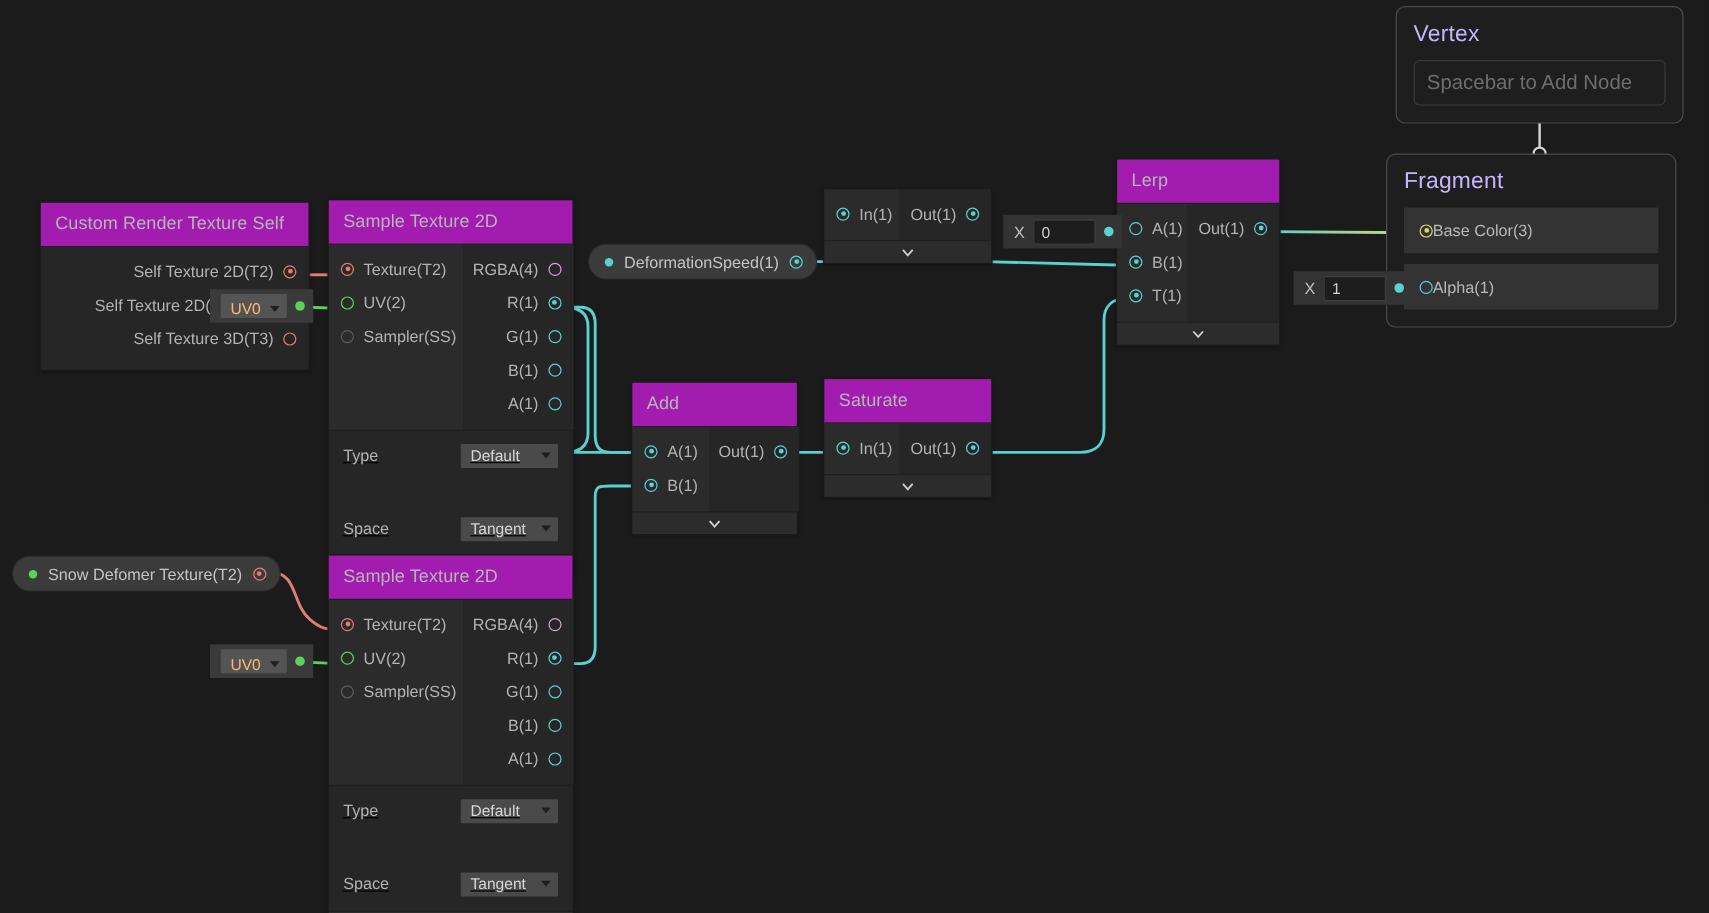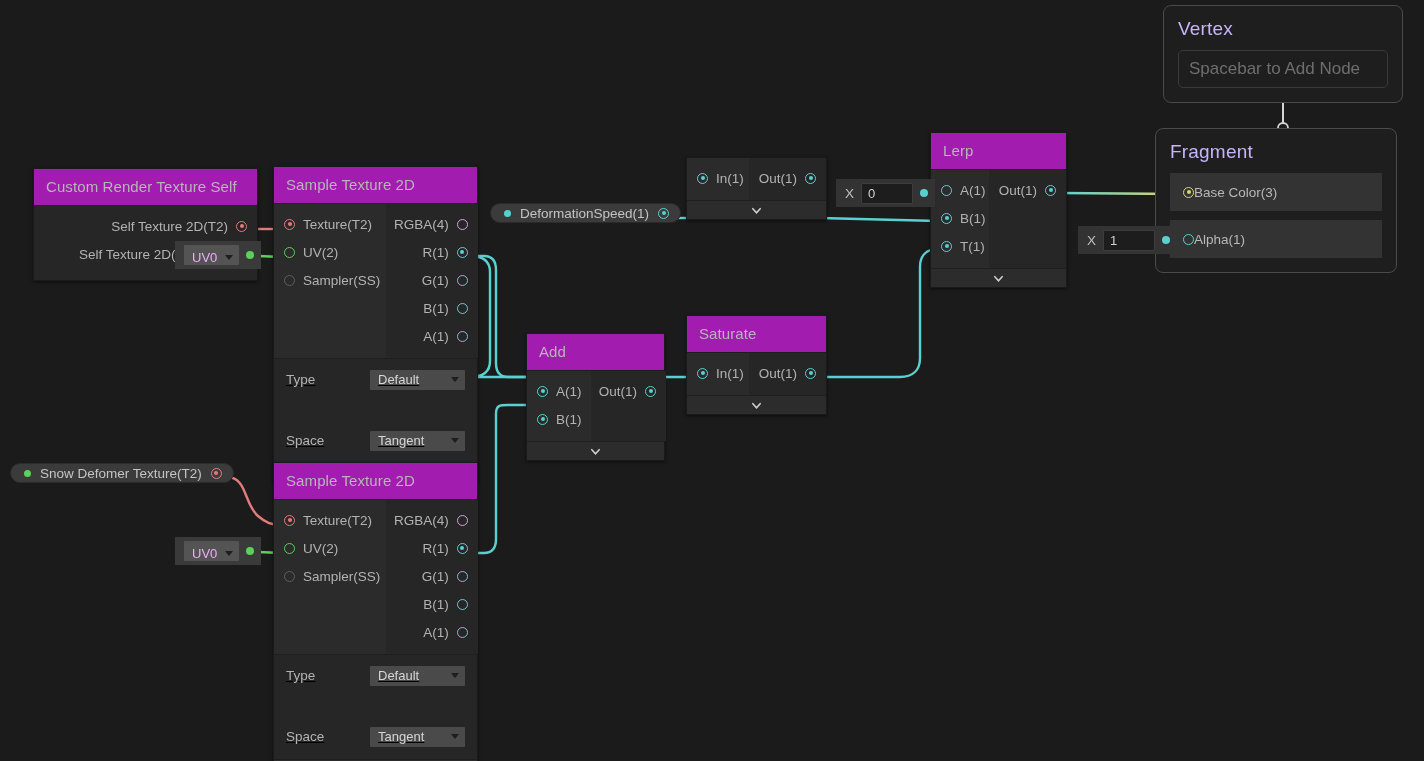--- a/index.html
+++ b/index.html
@@ -59,54 +59,54 @@
   .dot.pink  { border-color: #d8a0d8; }
   .dot.yellow{ border-color: #d8d86a; }
   .dot.yellow.filled::after { background: #d8d86a; }
 
   
   .settings { background: #262626; padding: 8px 12px 10px 12px; border-top: 1px solid #1f1f1f; }
   .setting-row { display: flex; align-items: center; height: 25px; margin-bottom: 6px; text-decoration: underline; }
   .setting-row:last-child { margin-bottom: 0; margin-top: 36px; }
   .setting-label { color: #b3b3b3; font-size: 13.5px; flex: 1 1 auto; }
   .dropdown {
-    width: 95px; height: 20px; background: #4a4a4a;
+    width: 81px; height: 20px; background: #4a4a4a;
     color: #d6d6d6; font-size: 13px;
     display: flex; align-items: center; justify-content: space-between;
     padding: 0 6px 0 8px; border-radius: 1px;
   }
   .caret { width: 0; height: 0; border-left: 4.5px solid transparent; border-right: 4.5px solid transparent; border-top: 5.5px solid #1e1e1e; }
   .collapse {
     height: 19px; background: #2c2c2c; border-top: 1px solid #1f1f1f;
     display: flex; align-items: center; justify-content: center;
   }
   .chev { width: 11px; height: 11px; }
   .chev svg { display: block; }
 
   
   .pill {
     position: absolute; z-index: 12;
-    height: 20px; border-radius: 15px;
+    height: 30px; border-radius: 15px;
     background: #3b3b3b; border: 1px solid #2b2b2b;
     display: flex; align-items: center; gap: 9px;
     padding: 0 11px 0 13px;
     color: #c4c4c4; font-size: 13.5px; white-space: nowrap;
   }
   .pill .led { width: 7px; height: 7px; border-radius: 50%; background: #5ad15a; flex:0 0 auto; }
   .pill .led.teal { background: #5ad1d1; }
 
   
   .uvwidget {
     position: absolute; z-index: 14;
     height: 28px; background: #3a3a3a;
     display: flex; align-items: center; gap: 7px;
     padding: 0 7px 0 9px;
   }
   .uvwidget .dd {
-    background: #545454; color: #f0abfc; font-size: 13px;
+    background: #545454; color: #fdba74; font-size: 13px;
     height: 20px; padding: 4px 6px 0 8px; border-radius: 1px;
     display: flex; align-items: center; gap: 8px;
   }
   .uvwidget .minidot { width: 8px; height: 8px; border-radius: 50%; background: #5ad15a; }
 
   
   .floatwidget {
     position: absolute; z-index: 14;
     height: 28px; background: #333333;
     display: flex; align-items: center; gap: 7px;
@@ -194,20 +194,24 @@
     <div class="ports" style="padding-bottom:4px;text-align:right;">
       <div class="ports-out" style="width:100%;">
         <div class="port-row out">
           <span class="lbl">Self Texture 2D(T2)</span>
           <span class="dot red filled"></span>
         </div>
         <div class="port-row out">
           <span class="lbl">Self Texture 2D(T2Array)</span>
           <span class="dot red filled"></span>
         </div>
+        <div class="port-row out">
+          <span class="lbl">Self Texture 3D(T3)</span>
+          <span class="dot red"></span>
+        </div>
       </div>
     </div>
   </div>
 
   <div class="uvwidget" style="left:175px; top:241px;">
     <div class="dd">
       <span>UV0</span>
       <span class="caret"></span>
     </div>
     <span class="minidot"></span>
@@ -356,21 +360,21 @@
       </span>
     </div>
   </div>
 
   <div class="pill" style="left:490px; top:203px;">
     <span class="led teal"></span>
     <span>DeformationSpeed(1)</span>
     <span class="dot filled"></span>
   </div>
 
-  <div class="node" style="left:526px; top:333px; width:139px;">
+  <div class="node" style="left:526px; top:318px; width:139px;">
     <div class="node-title">Add</div>
     <div class="ports">
       <div class="ports-in" style="width:64px;">
         <div class="port-row in">
           <span class="dot filled"></span>
           <span class="lbl">A(1)</span>
         </div>
         <div class="port-row in">
           <span class="dot filled"></span>
           <span class="lbl">B(1)</span>

